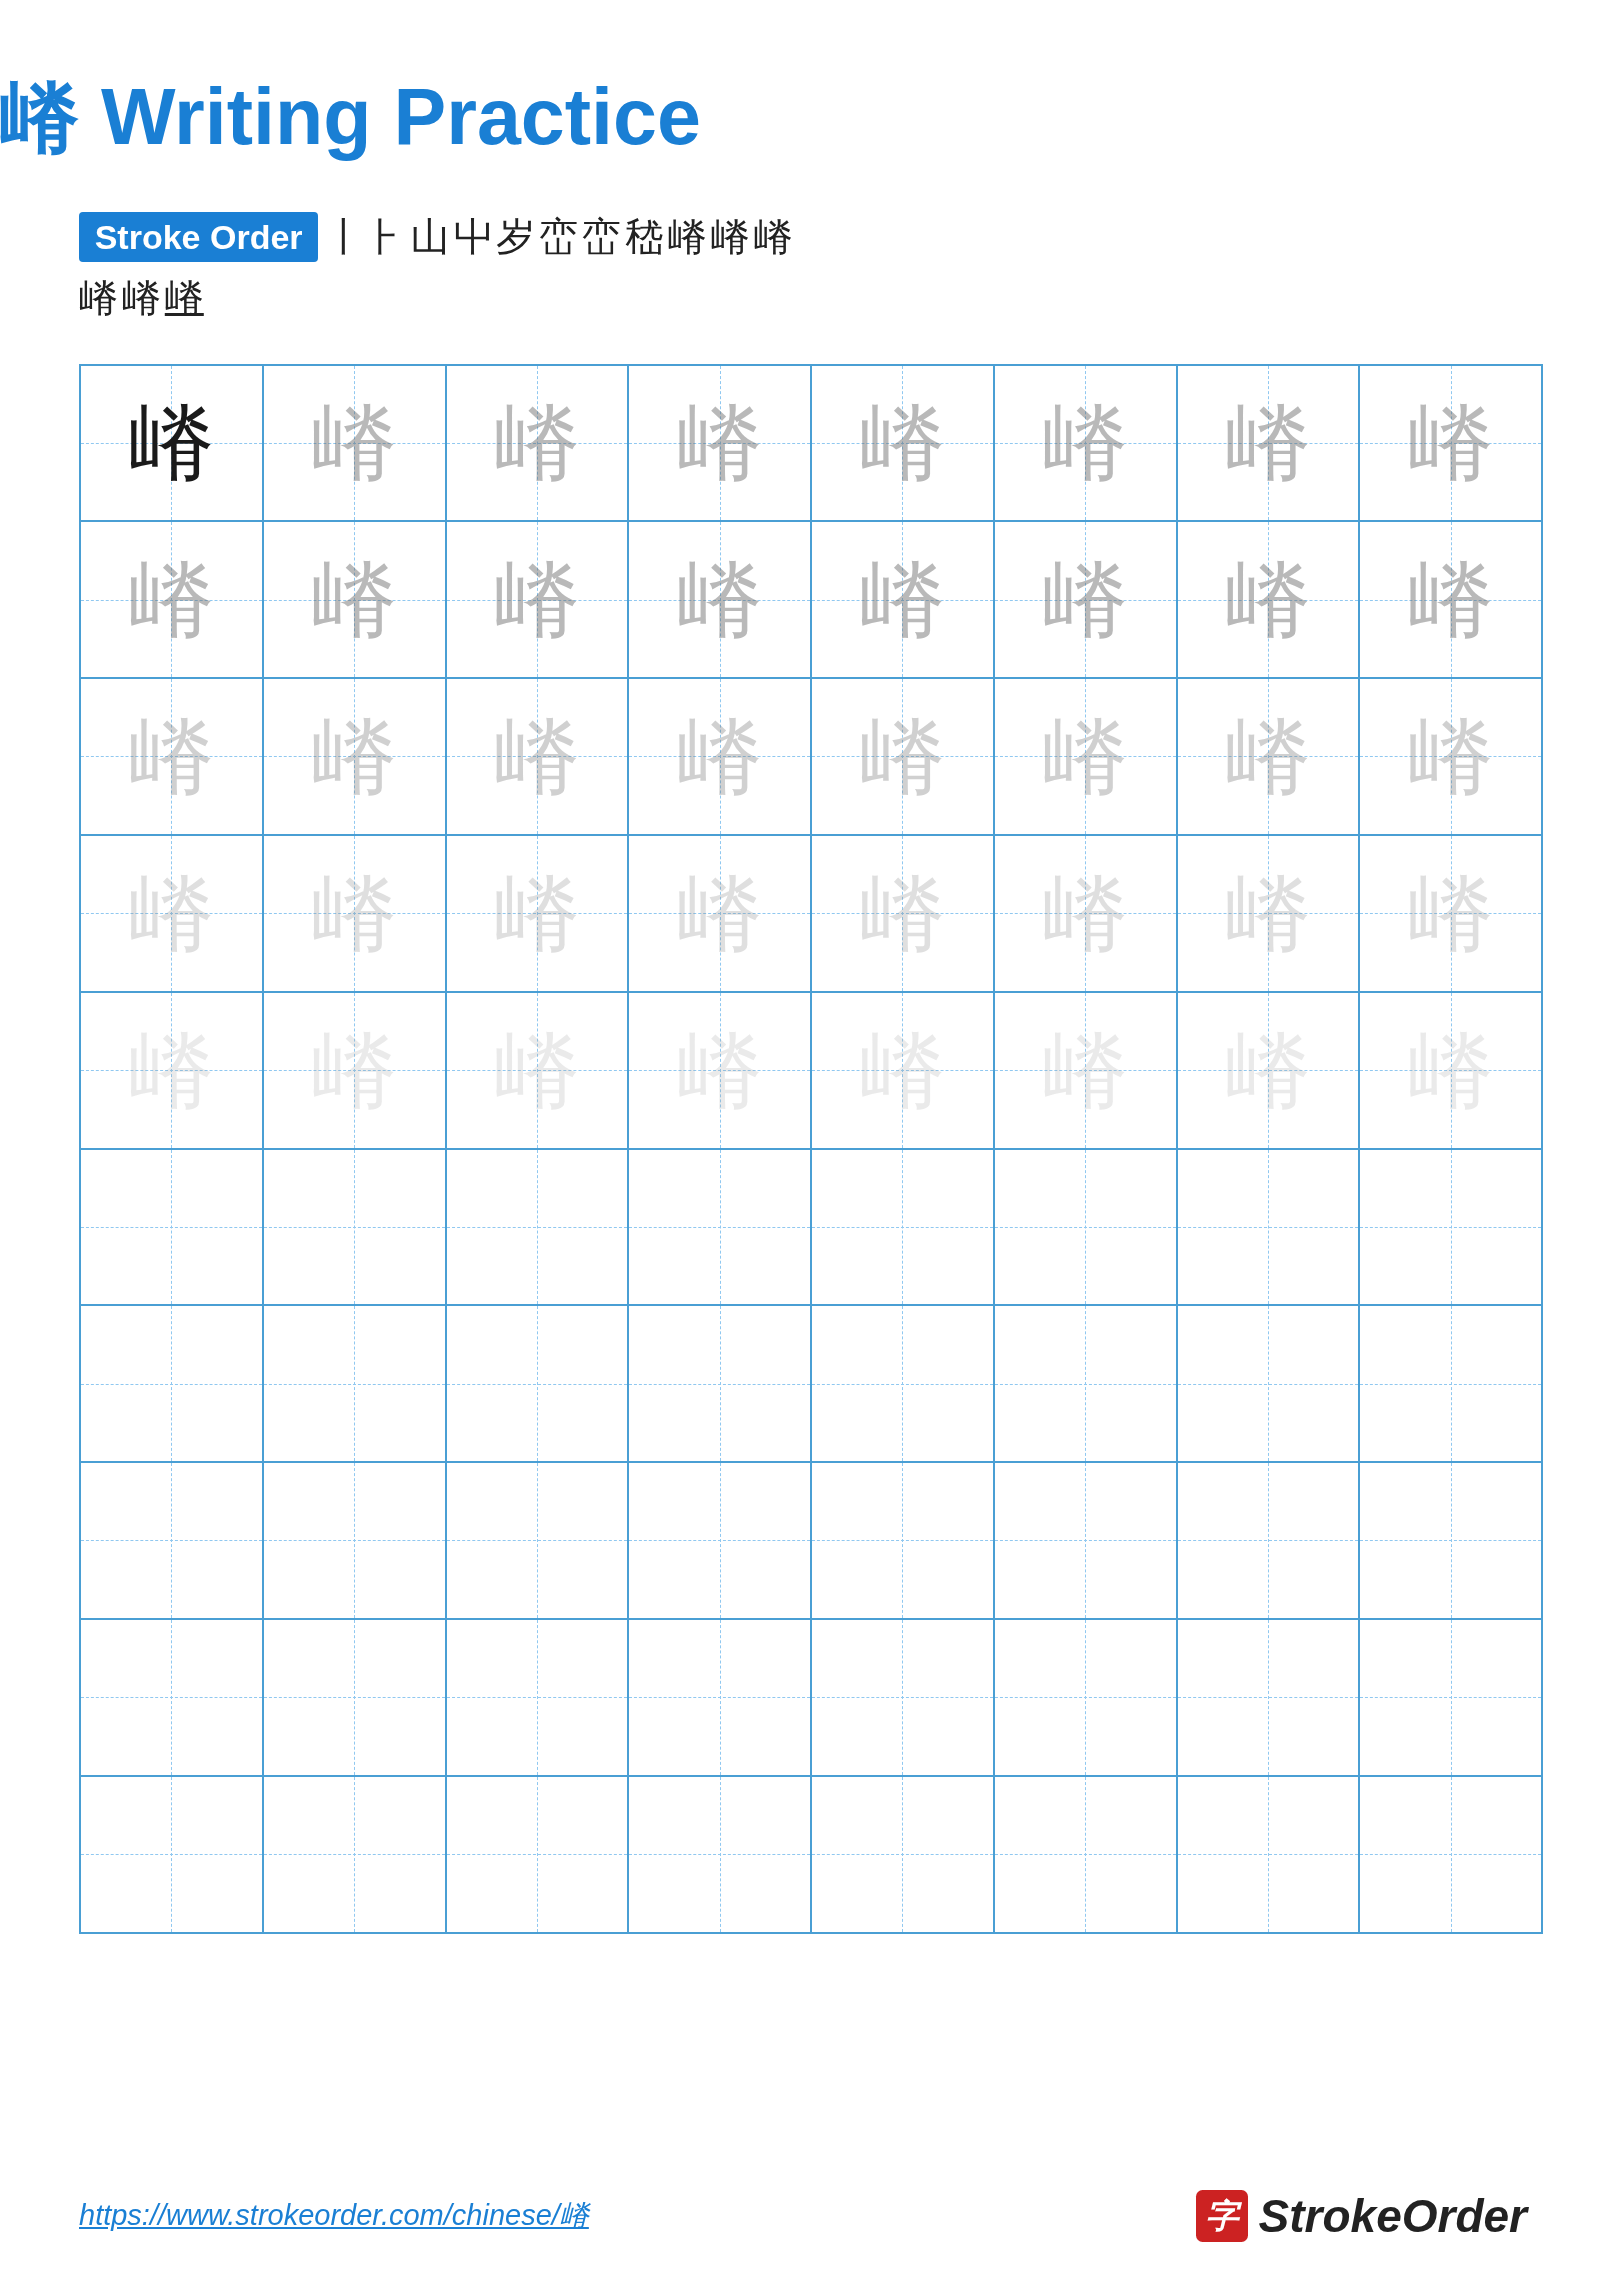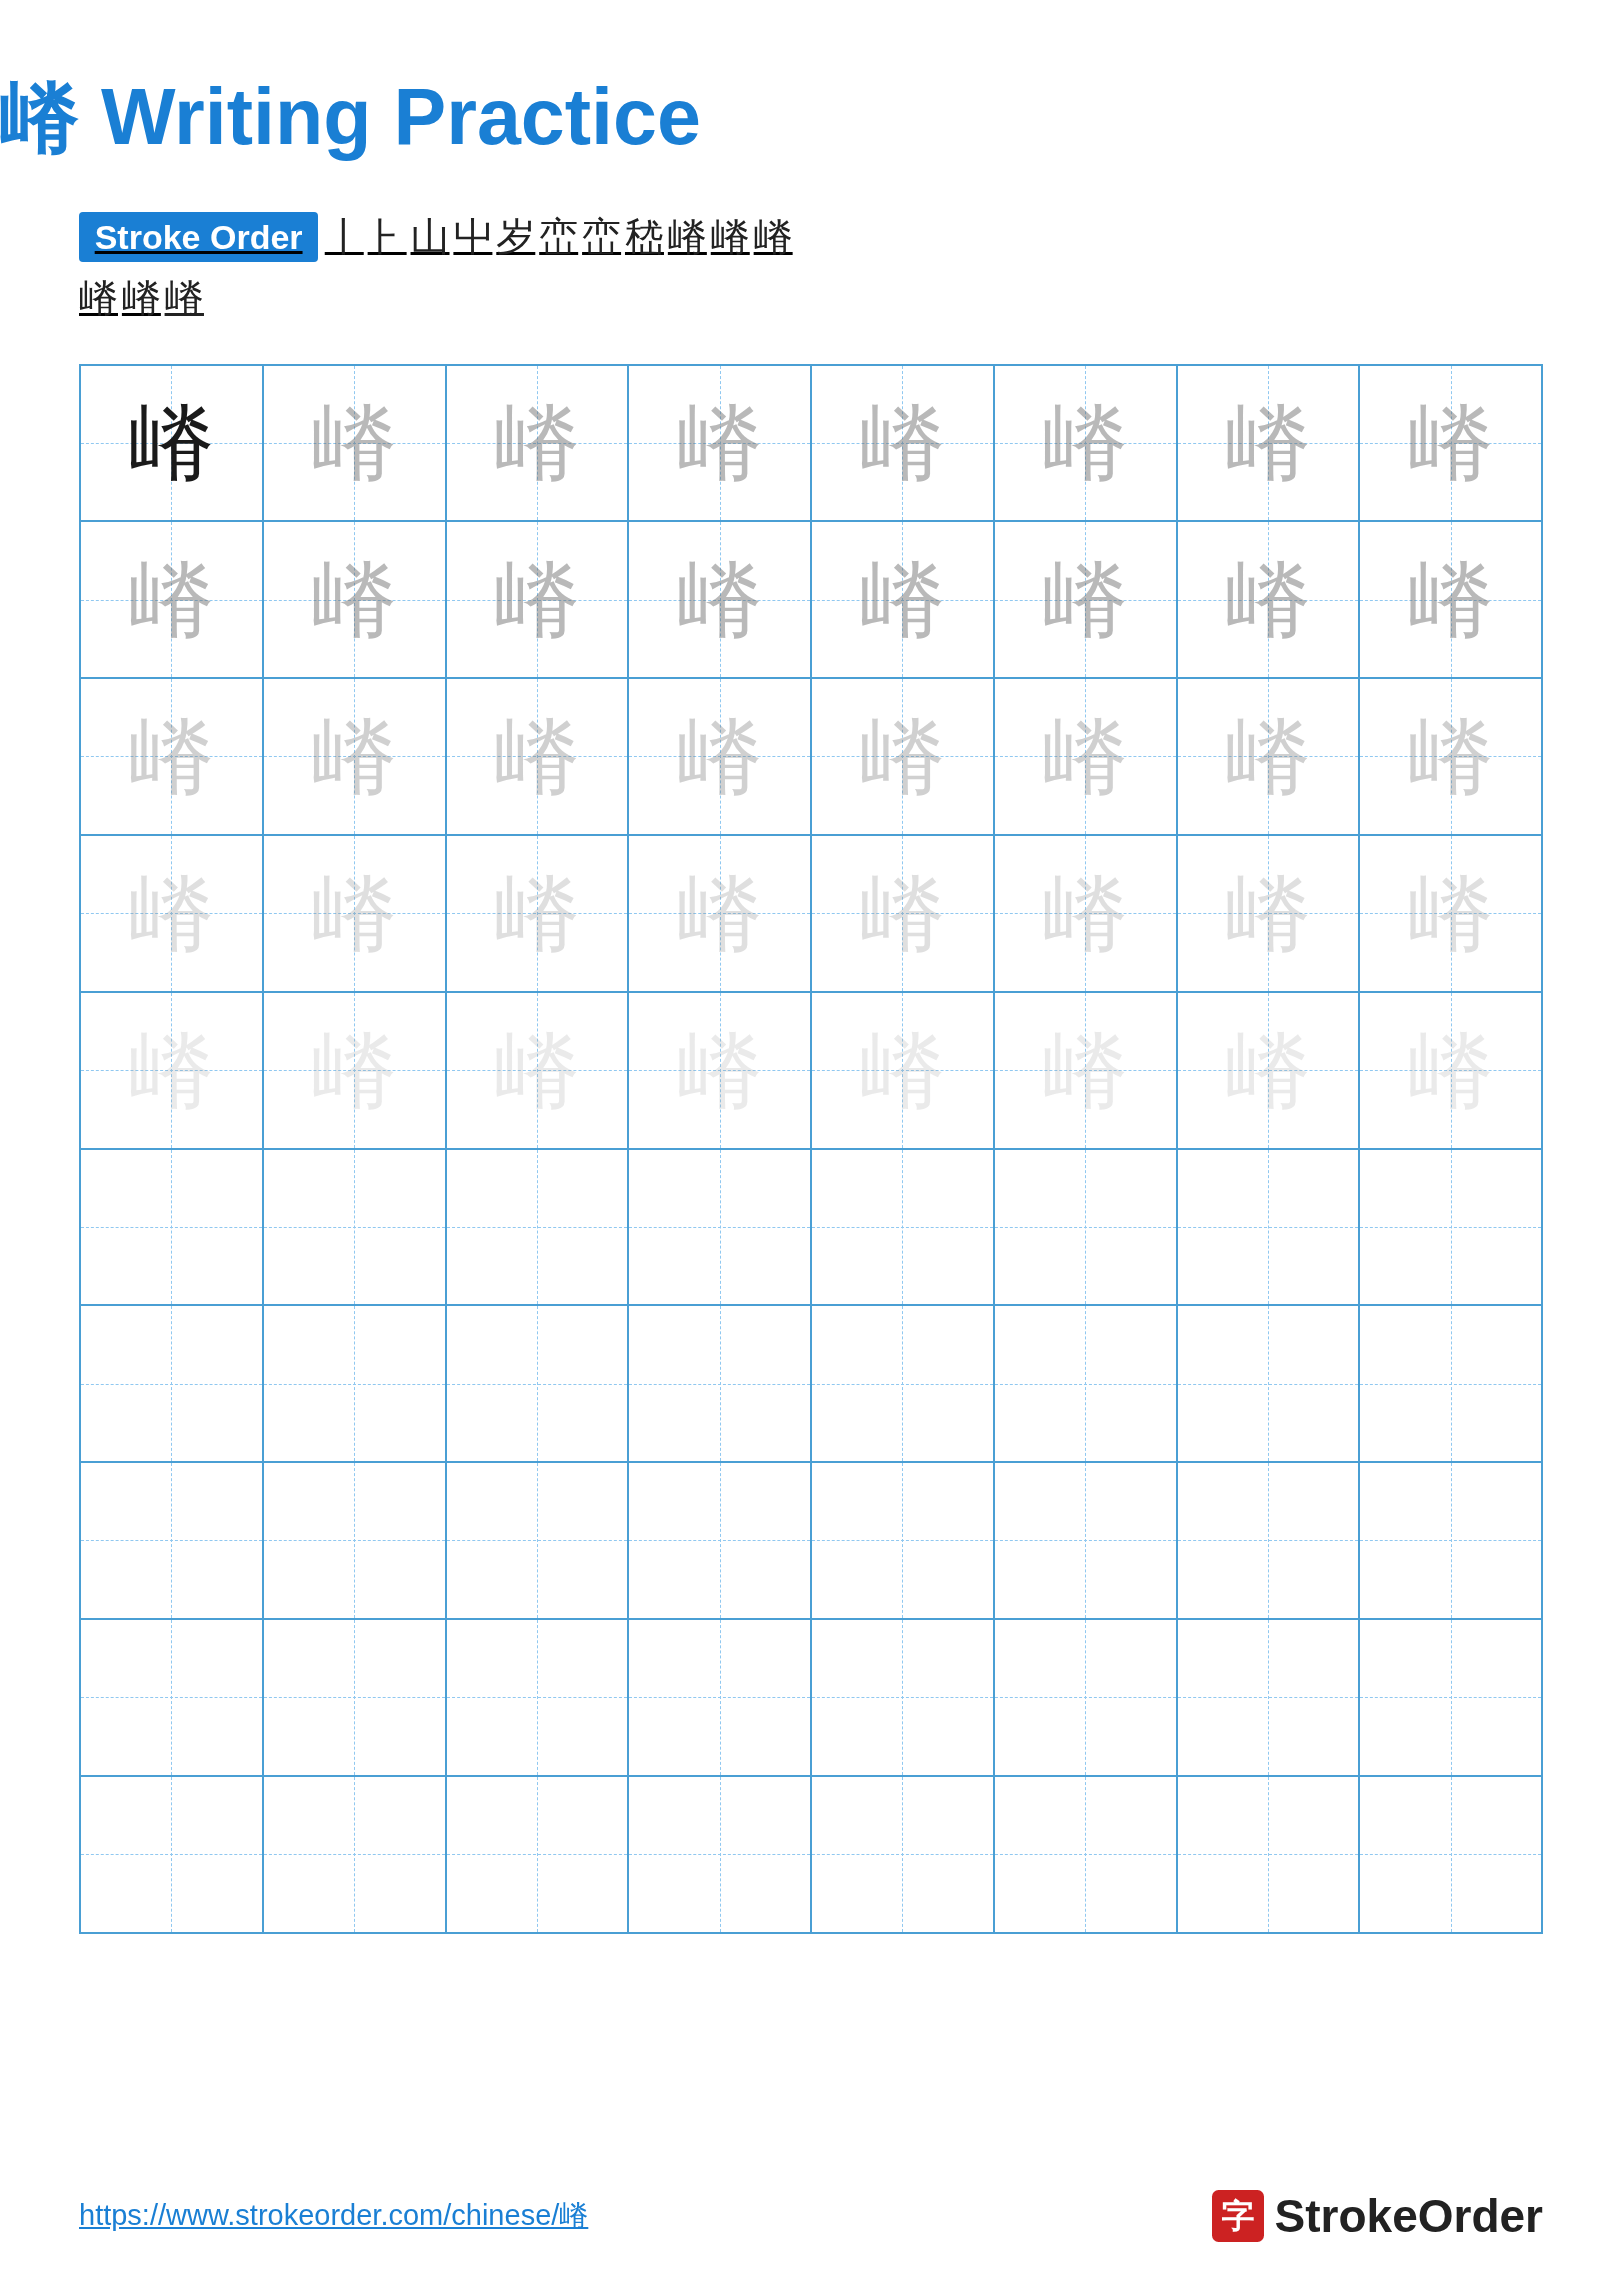--- a/index.html
+++ b/index.html
@@ -22,21 +22,20 @@
     .page-title .char {
       color: #1a7fd4;
     }
     .page-title .text {
       color: #1a7fd4;
     }
 
     .stroke-order-section {
       padding: 0 79px;
       margin-bottom: 39px;
-      text-decoration: underline;
     }
     .stroke-order-row {
       display: flex;
       align-items: center;
       flex-wrap: wrap;
       gap: 6.5px;
       margin-bottom: 6.5px;
     }
     .stroke-order-badge {
       background: #1a7fd4;
@@ -132,25 +131,26 @@
       color: rgba(140,140,140,0.28);
     }
     .char-light-4 {
       color: rgba(160,160,160,0.22);
     }
 
     .footer {
       position: absolute;
       bottom: 52px;
       left: 0;
-      right: 0;
+      right: 16px;
       display: flex;
       align-items: center;
       justify-content: space-between;
       padding: 0 79px;
+      font-style: italic;
     }
 
     .footer-url {
       font-size: 29px;
       color: #1a7fd4;
     }
 
     .footer-logo {
       display: flex;
       align-items: center;

